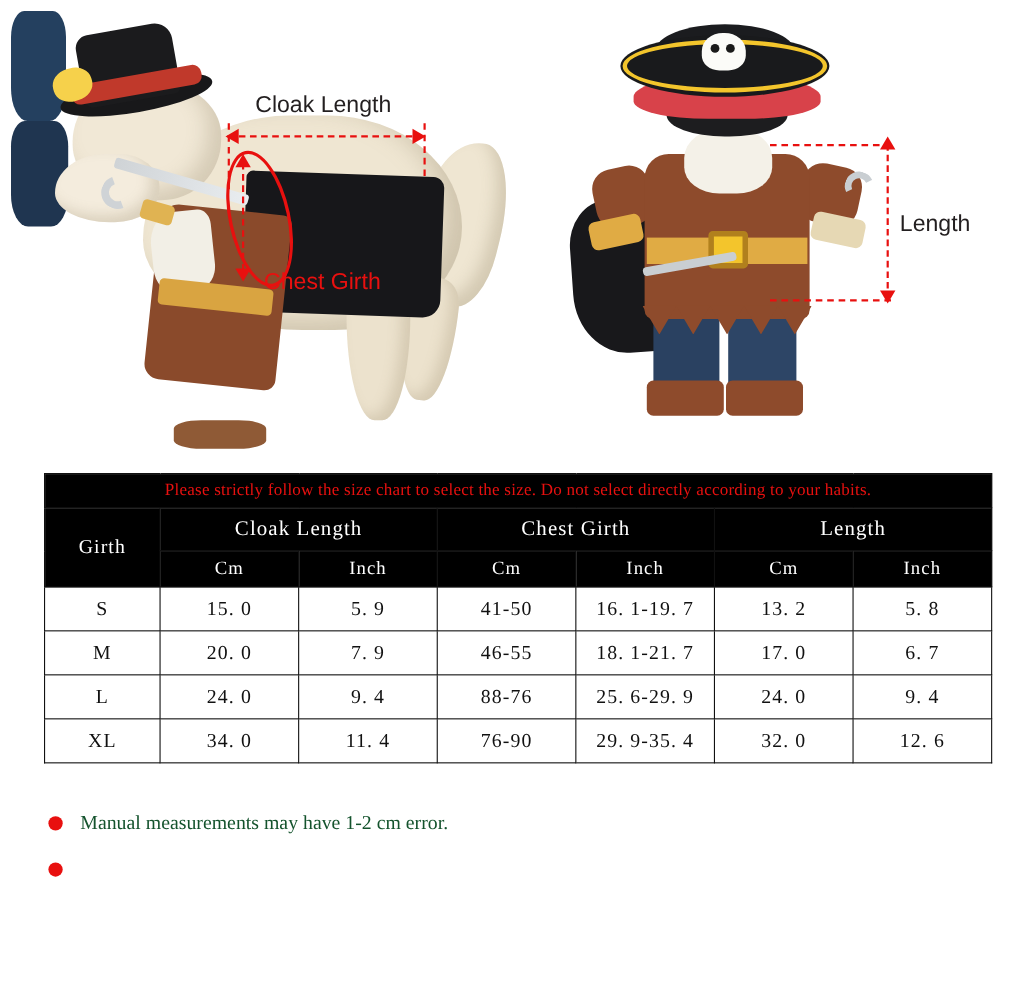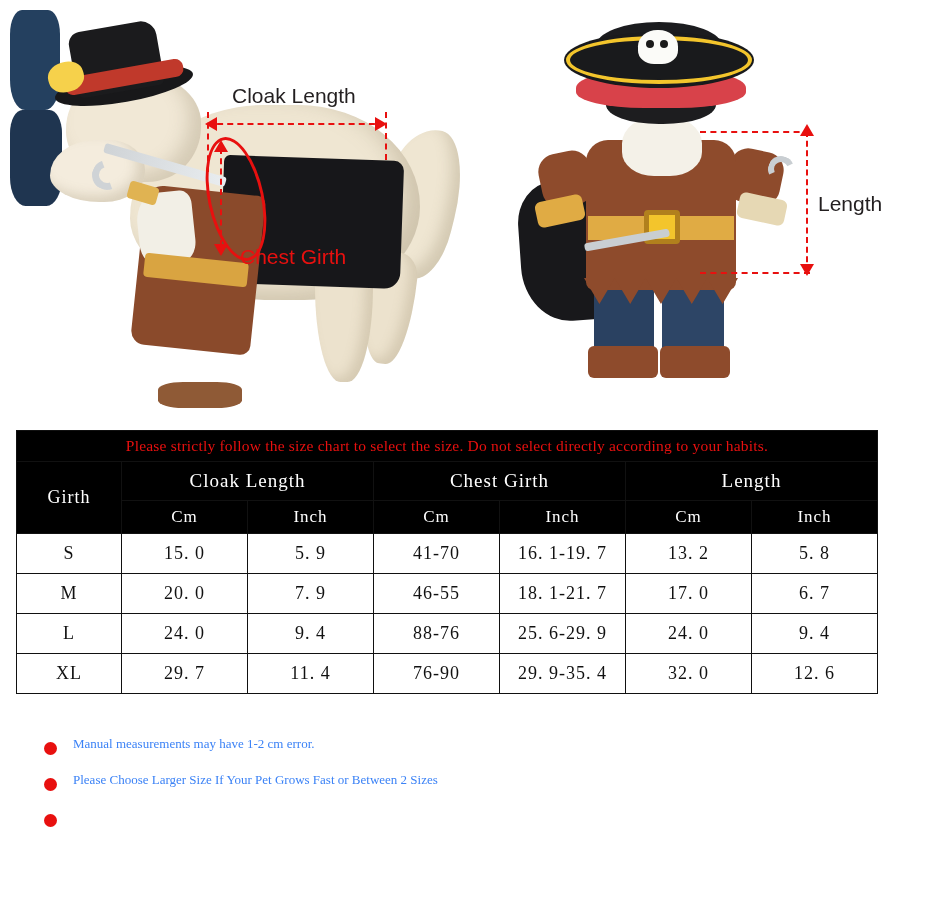--- a/index.html
+++ b/index.html
@@ -133,40 +133,40 @@
   .arrow-right { border-top:7px solid transparent; border-bottom:7px solid transparent; border-left:12px solid #e8100f; }
   .arrow-up    { border-left:7px solid transparent; border-right:7px solid transparent; border-bottom:12px solid #e8100f; }
   .arrow-down  { border-left:7px solid transparent; border-right:7px solid transparent; border-top:12px solid #e8100f; }
 
   .girth-ellipse {
     position:absolute; border:3px solid #e8100f; border-radius:50%;
     transform: rotate(-12deg);
   }
 
   
-  .table-wrap { position: absolute; left: 16px; top: 430px; width: 866px; }
+  .table-wrap { position: absolute; left: 40px; top: 430px; width: 866px; }
   table { border-collapse: collapse; width: 862px; background:#fff; }
   table td, table th { border: 1px solid #111; text-align: center; font-weight: normal; }
   .t-note {
     background: #000; color: #e8100f; font-size: 15.5px; padding: 6px 4px;
     font-family: "Liberation Serif", serif; letter-spacing: .2px;
   }
   .hdr { background:#000; color:#fff; font-size: 19px; padding: 8px 2px; letter-spacing: 1px; }
   .hdr-sub { background:#000; color:#fff; font-size: 17px; padding: 6px 2px; letter-spacing: 1px; }
   .hdr-size { background:#000; color:#fff; font-size: 18px; letter-spacing: 1px; }
   tbody td { font-size: 18px; padding: 9px 2px; color:#111; letter-spacing: 1px; }
 
   
   .notes { position:absolute; left: 44px; top: 735px; width: 860px; }
   .note-row { display:flex; align-items:flex-start; margin-bottom: 16px; }
   .bullet {
     width: 13px; height: 13px; background:#e8100f; border-radius:50%;
     margin-top: 7px; margin-right: 16px; flex: 0 0 auto;
   }
-  .note-text { color:#3b82f6; font-size: 13px; line-height: 1.45; font-family: "Liberation Serif", serif; }
+  .note-text { color:#14532d; font-size: 18px; line-height: 1.45; font-family: "Liberation Serif", serif; }
 </style>
 </head>
 <body>
 
 <div class="page">
 
   <div class="photos">
 
     <div class="dog-scene">
       <div class="dog-tail"></div>
@@ -256,21 +256,21 @@
           <td class="hdr-sub" style="width:126px;">Inch</td>
           <td class="hdr-sub" style="width:126px;">Cm</td>
           <td class="hdr-sub" style="width:126px;">Inch</td>
         </tr>
       </thead>
       <tbody>
         <tr>
           <td>S</td>
           <td>15. 0</td>
           <td>5. 9</td>
-          <td>41-70</td>
+          <td>41-50</td>
           <td>16. 1-19. 7</td>
           <td>13. 2</td>
           <td>5. 8</td>
         </tr>
         <tr>
           <td>M</td>
           <td>20. 0</td>
           <td>7. 9</td>
           <td>46-55</td>
           <td>18. 1-21. 7</td>
@@ -281,40 +281,36 @@
           <td>L</td>
           <td>24. 0</td>
           <td>9. 4</td>
           <td>88-76</td>
           <td>25. 6-29. 9</td>
           <td>24. 0</td>
           <td>9. 4</td>
         </tr>
         <tr>
           <td>XL</td>
-          <td>29. 7</td>
+          <td>34. 0</td>
           <td>11. 4</td>
           <td>76-90</td>
           <td>29. 9-35. 4</td>
           <td>32. 0</td>
           <td>12. 6</td>
         </tr>
       </tbody>
     </table>
   </div>
 
   <div class="notes">
     <div class="note-row">
       <div class="bullet"></div>
       <div class="note-text">Manual measurements may have 1-2 cm error.</div>
     </div>
     <div class="note-row">
       <div class="bullet"></div>
-      <div class="note-text">Please Choose Larger Size If Your Pet Grows Fast or Between 2 Sizes</div>
-    </div>
-    <div class="note-row">
-      <div class="bullet"></div>
       <div>
       </div>
     </div>
   </div>
 
 </div>
 
 </body></html>

